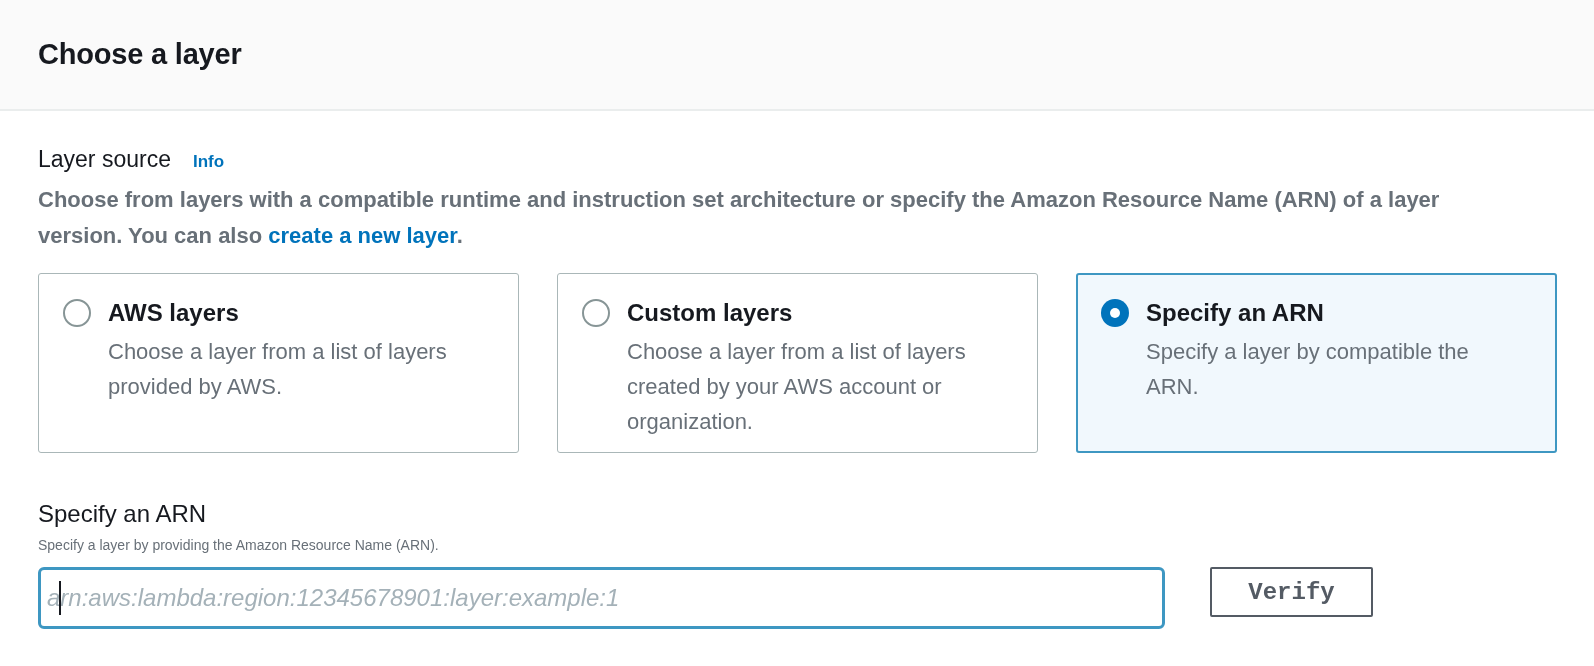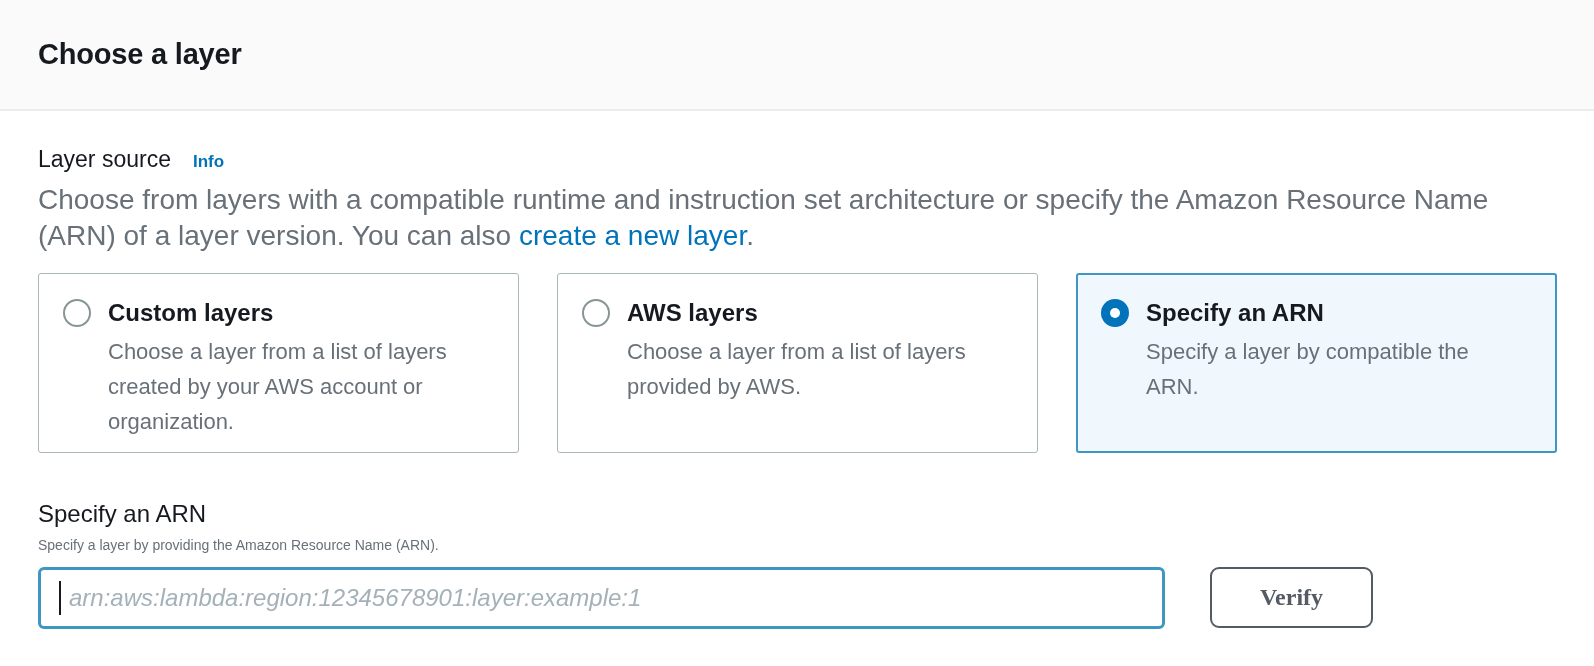--- a/index.html
+++ b/index.html
@@ -29,22 +29,22 @@
   
   .content { padding: 0 37px 0 38px; }
 
   .field-header { margin-top: 35px; display: flex; align-items: baseline; }
   .field-label { font-size: 23px; color: #16191f; }
   .info-link {
     margin-left: 22px; font-size: 17px; font-weight: 700;
     color: #0073bb; text-decoration: none; cursor: pointer;
   }
   .field-desc {
-    margin-top: 9px; font-size: 28px; line-height: 36px;
-    color: #687078; max-width: 1470px;
+    margin-top: 9px; font-size: 22px; line-height: 36px;
+    color: #687078; max-width: 1470px; font-weight: bold;
   }
   .inline-link { color: #0073bb; text-decoration: none; cursor: pointer; }
 
   
   .tiles { display: flex; gap: 38px; margin-top: 19px; }
   .tile {
     flex: 1; height: 180px;
     border: 1px solid #aab7b8; border-radius: 3px;
     background: #ffffff;
     padding: 21px 24px;
@@ -71,35 +71,35 @@
 
   
   .arn-section { margin-top: 47px; }
   .arn-label { font-size: 24px; color: #16191f; }
   .arn-desc { margin-top: 9px; font-size: 14px; color: #687078; }
   .arn-row { margin-top: 14px; display: flex; align-items: flex-start; }
   .arn-input-wrap { position: relative; width: 1127px; }
   .arn-input {
     width: 100%; height: 62px;
     border: 3px solid #3e97c2; border-radius: 6px;
-    padding: 0 28px; font-size: 24px;
+    padding: 0 6px; font-size: 24px;
     font-family: "Liberation Sans", sans-serif;
     color: #16191f; background: #ffffff; outline: none;
   }
   .arn-input::placeholder { font-style: italic; color: #a4b1b8; opacity: 1; }
   .caret {
     position: absolute; left: 21px; top: 14px;
     width: 2px; height: 34px; background: #16191f;
   }
   .verify-btn {
-    margin-left: 45px; width: 163px; height: 61px;
-    border: 2px solid #545b64; border-radius: 9px;
+    margin-left: 45px; width: 163px; height: 50px;
+    border: 2px solid #545b64; border-radius: 2px;
     background: #ffffff; color: #545b64;
     font-size: 24px; font-weight: 700;
-    font-family: Liberation Serif, serif;
+    font-family: Liberation Mono, monospace;
     cursor: pointer;
   }
 </style>
 </head>
 <body>
 
 <div class="panel-header">
   <h1 class="panel-title">Choose a layer</h1>
 </div>
 
@@ -109,30 +109,30 @@
     <span class="field-label">Layer source</span>
     <a class="info-link" href="#">Info</a>
   </div>
   <div class="field-desc"><span>Choose from layers with a compatible runtime and instruction set architecture or specify the Amazon Resource Name (ARN) of a layer version. You can also </span><a class="inline-link" href="#">create a new layer</a><span>.</span></div>
 
   <div class="tiles">
 
     <div class="tile">
       <span class="radio-outer"></span>
       <div class="tile-body">
-        <div class="tile-title">Custom layers</div>
-        <div class="tile-desc">Choose a layer from a list of layers created by your AWS account or organization.</div>
+        <div class="tile-title">AWS layers</div>
+        <div class="tile-desc">Choose a layer from a list of layers provided by AWS.</div>
       </div>
     </div>
 
     <div class="tile">
       <span class="radio-outer"></span>
       <div class="tile-body">
-        <div class="tile-title">AWS layers</div>
-        <div class="tile-desc">Choose a layer from a list of layers provided by AWS.</div>
+        <div class="tile-title">Custom layers</div>
+        <div class="tile-desc">Choose a layer from a list of layers created by your AWS account or organization.</div>
       </div>
     </div>
 
     <div class="tile selected">
       <span class="radio-outer">
           <span class="radio-dot"></span>
         </span>
       <div class="tile-body">
         <div class="tile-title">Specify an ARN</div>
         <div class="tile-desc">Specify a layer by compatible the ARN.</div>

